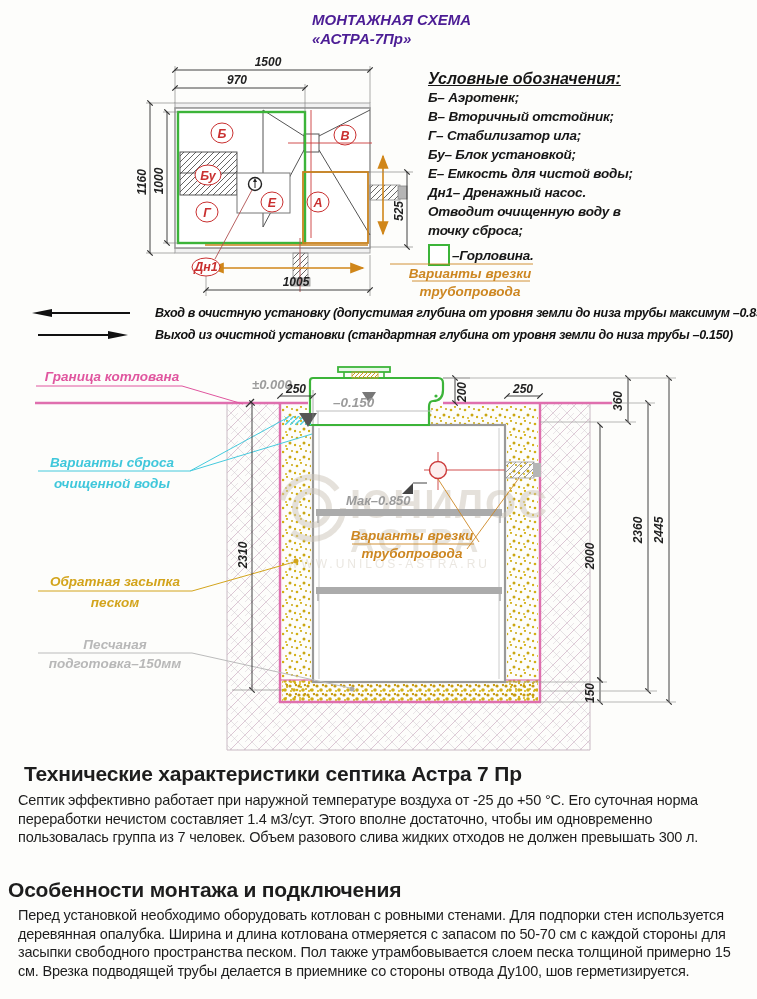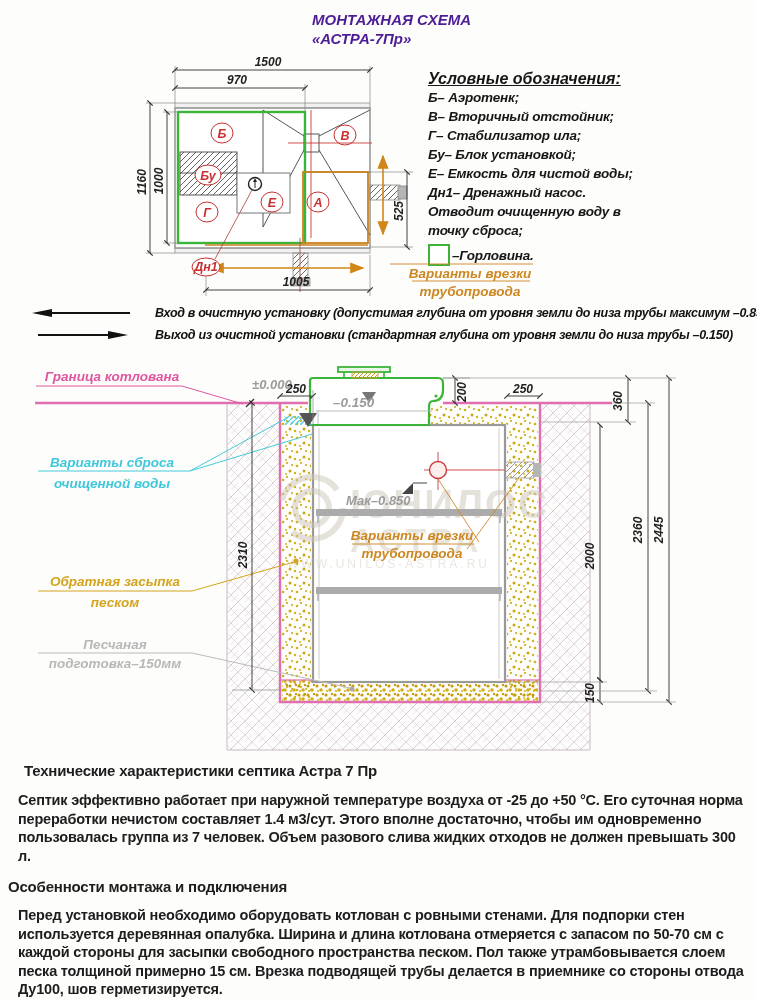--- a/index.html
+++ b/index.html
@@ -8,23 +8,23 @@
   .cad{font-style:italic;font-weight:bold;}
   #title{position:absolute;left:312px;top:10px;width:270px;text-align:left;
          font-size:15px;font-weight:bold;font-style:italic;color:#4c1d95;line-height:19px;}
   #legend{position:absolute;left:428px;top:70px;width:325px;color:#161616;}
   #legend .lg-title{font-size:16px;font-weight:bold;font-style:italic;text-decoration:underline;}
   #legend .lg-item{font-size:13.5px;font-weight:bold;font-style:italic;line-height:19px;letter-spacing:-0.2px;}
   #legend .lg-neck{display:flex;align-items:center;margin-top:4px;}
   #legend .neck-square{display:inline-block;width:18px;height:18px;border:2px solid #3cb439;background:#fff;margin-right:2px;}
   .io-row{position:absolute;left:30px;white-space:nowrap;display:flex;align-items:center;}
   .io-row span{font-size:12.5px;font-weight:bold;font-style:italic;letter-spacing:-0.3px;color:#111;}
-  #specs-heading,#install-heading{position:absolute;left:24px;font-size:15px;font-weight:bold;
+  #specs-heading,#install-heading{position:absolute;left:24px;font-size:21px;font-weight:bold;
          color:#1d1d1d;letter-spacing:-0.2px;}
-  .bodytext{position:absolute;left:18px;width:726px;font-size:14.5px;font-weight:bold;color:#1d1d1d;
+  .bodytext{position:absolute;left:18px;width:726px;font-size:14.5px;font-weight:normal;color:#1d1d1d;
          line-height:18.5px;letter-spacing:-0.2px;text-align:left;}
   svg text{font-family:"Liberation Sans",sans-serif;}
   .dim{font-size:12px;font-weight:bold;font-style:italic;fill:#222;}
   .rl{font-size:12.5px;font-weight:bold;font-style:italic;fill:#c93030;}
   .gray-t{font-weight:bold;font-style:italic;fill:#9b9b9b;}
 </style>
 </head>
 <body>
 
 <div id="page">

